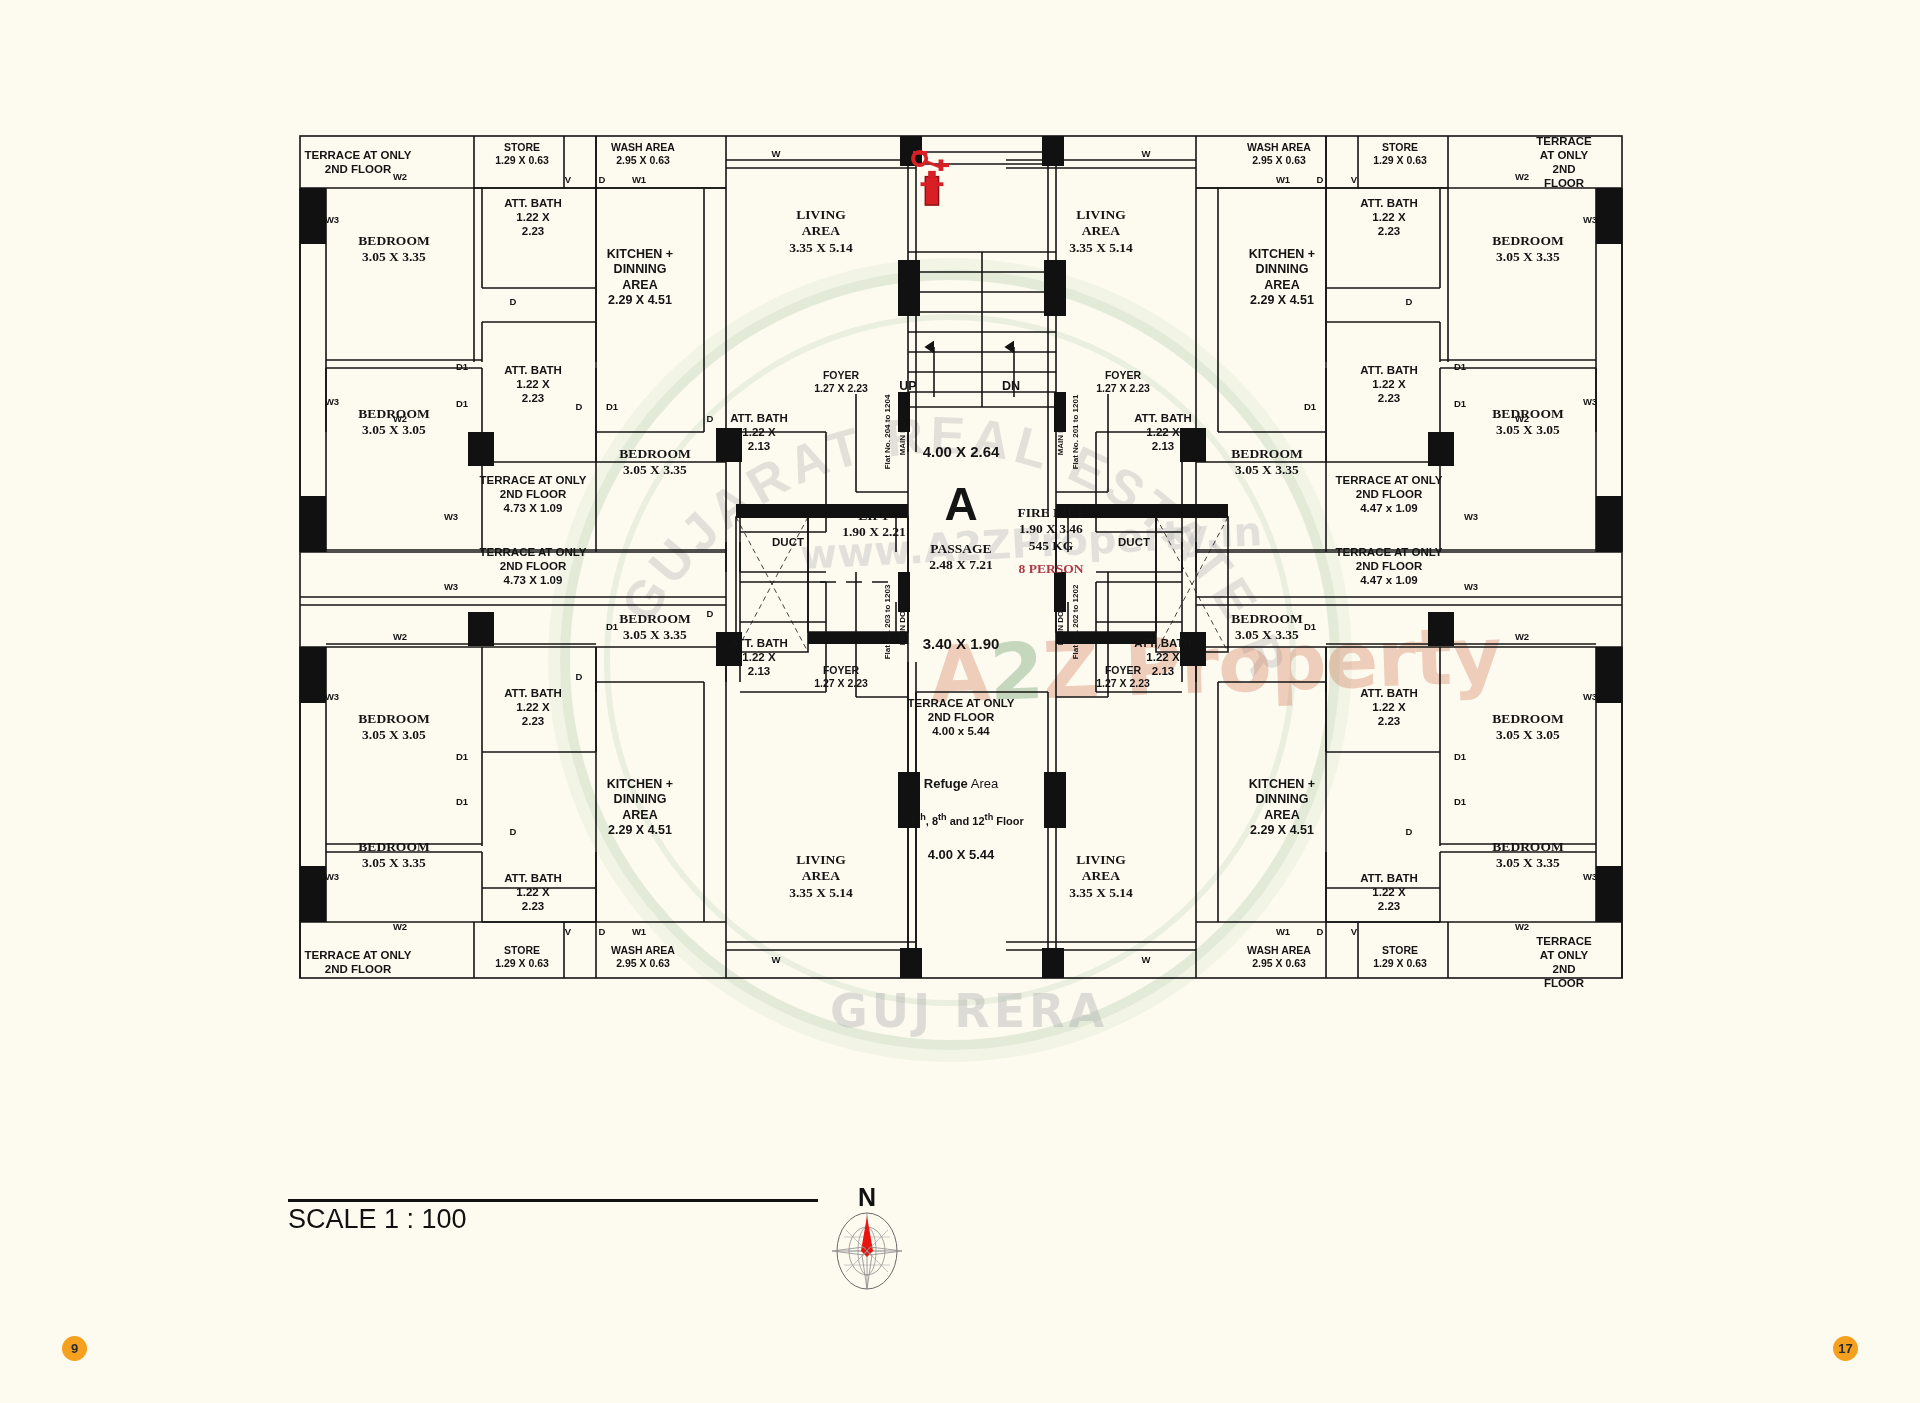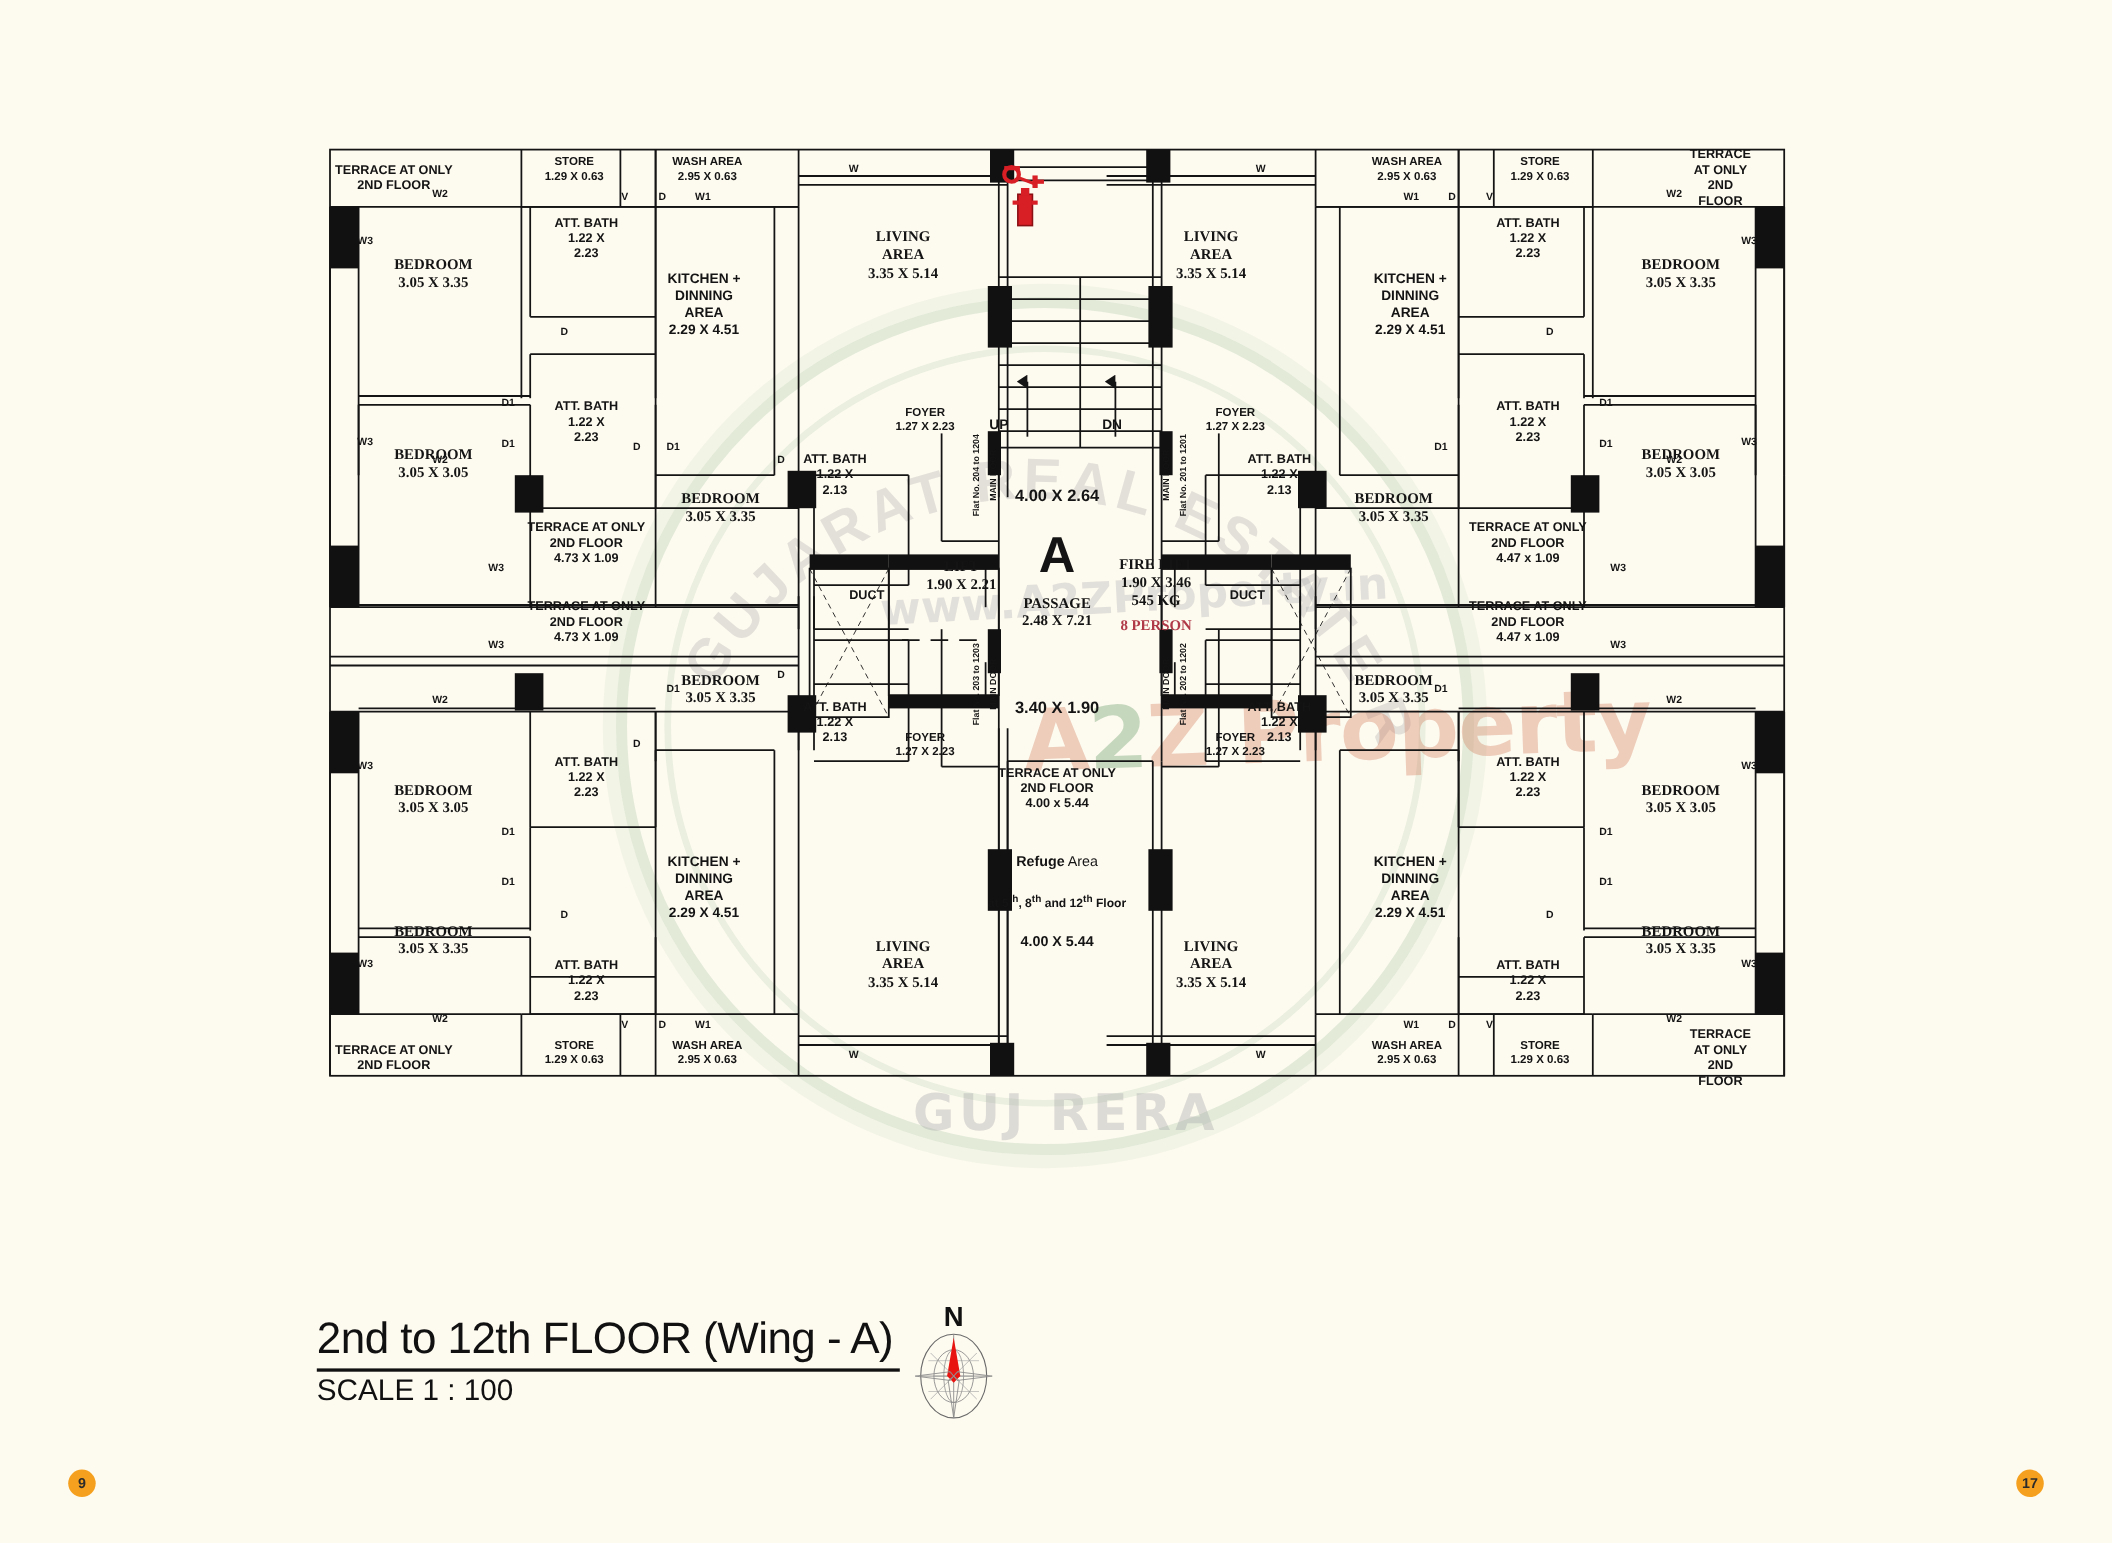--- a/index.html
+++ b/index.html
@@ -657,21 +657,20 @@
     <div class="lbl tiny vert" style="left:592px;top:490px;">Flat No. 203 to 1203</div>
     <div class="lbl tiny vert" style="left:607px;top:490px;">MAIN DOOR</div>
 
     <div class="lbl t10" style="left:827px;top:545px;">FOYER
 1.27 X 2.23</div>
     <div class="lbl tiny vert" style="left:780px;top:490px;">Flat No. 202 to 1202</div>
     <div class="lbl tiny vert" style="left:765px;top:490px;">MAIN DOOR</div>
   </div>
 
   <div id="titleblock">
-    <div id="mainTitle">2nd to 12th FLOOR (Wing - A)</div>
     <div id="titleRule"></div>
     <div id="scaleTxt">SCALE 1 : 100</div>
   </div>
 
   <div id="compass">
     <div id="compassN">N</div>
     <svg width="78" height="110" viewBox="0 0 78 110" style="position:absolute;left:0;top:26px;">
       <ellipse cx="39" cy="40" rx="30" ry="38" fill="none" stroke="#6a6a6a" stroke-width="1"></ellipse>
       <ellipse cx="39" cy="40" rx="18" ry="24" fill="none" stroke="#8a8a8a" stroke-width=".8"></ellipse>
       <ellipse cx="39" cy="40" rx="9" ry="24" fill="none" stroke="#8a8a8a" stroke-width=".7"></ellipse>

